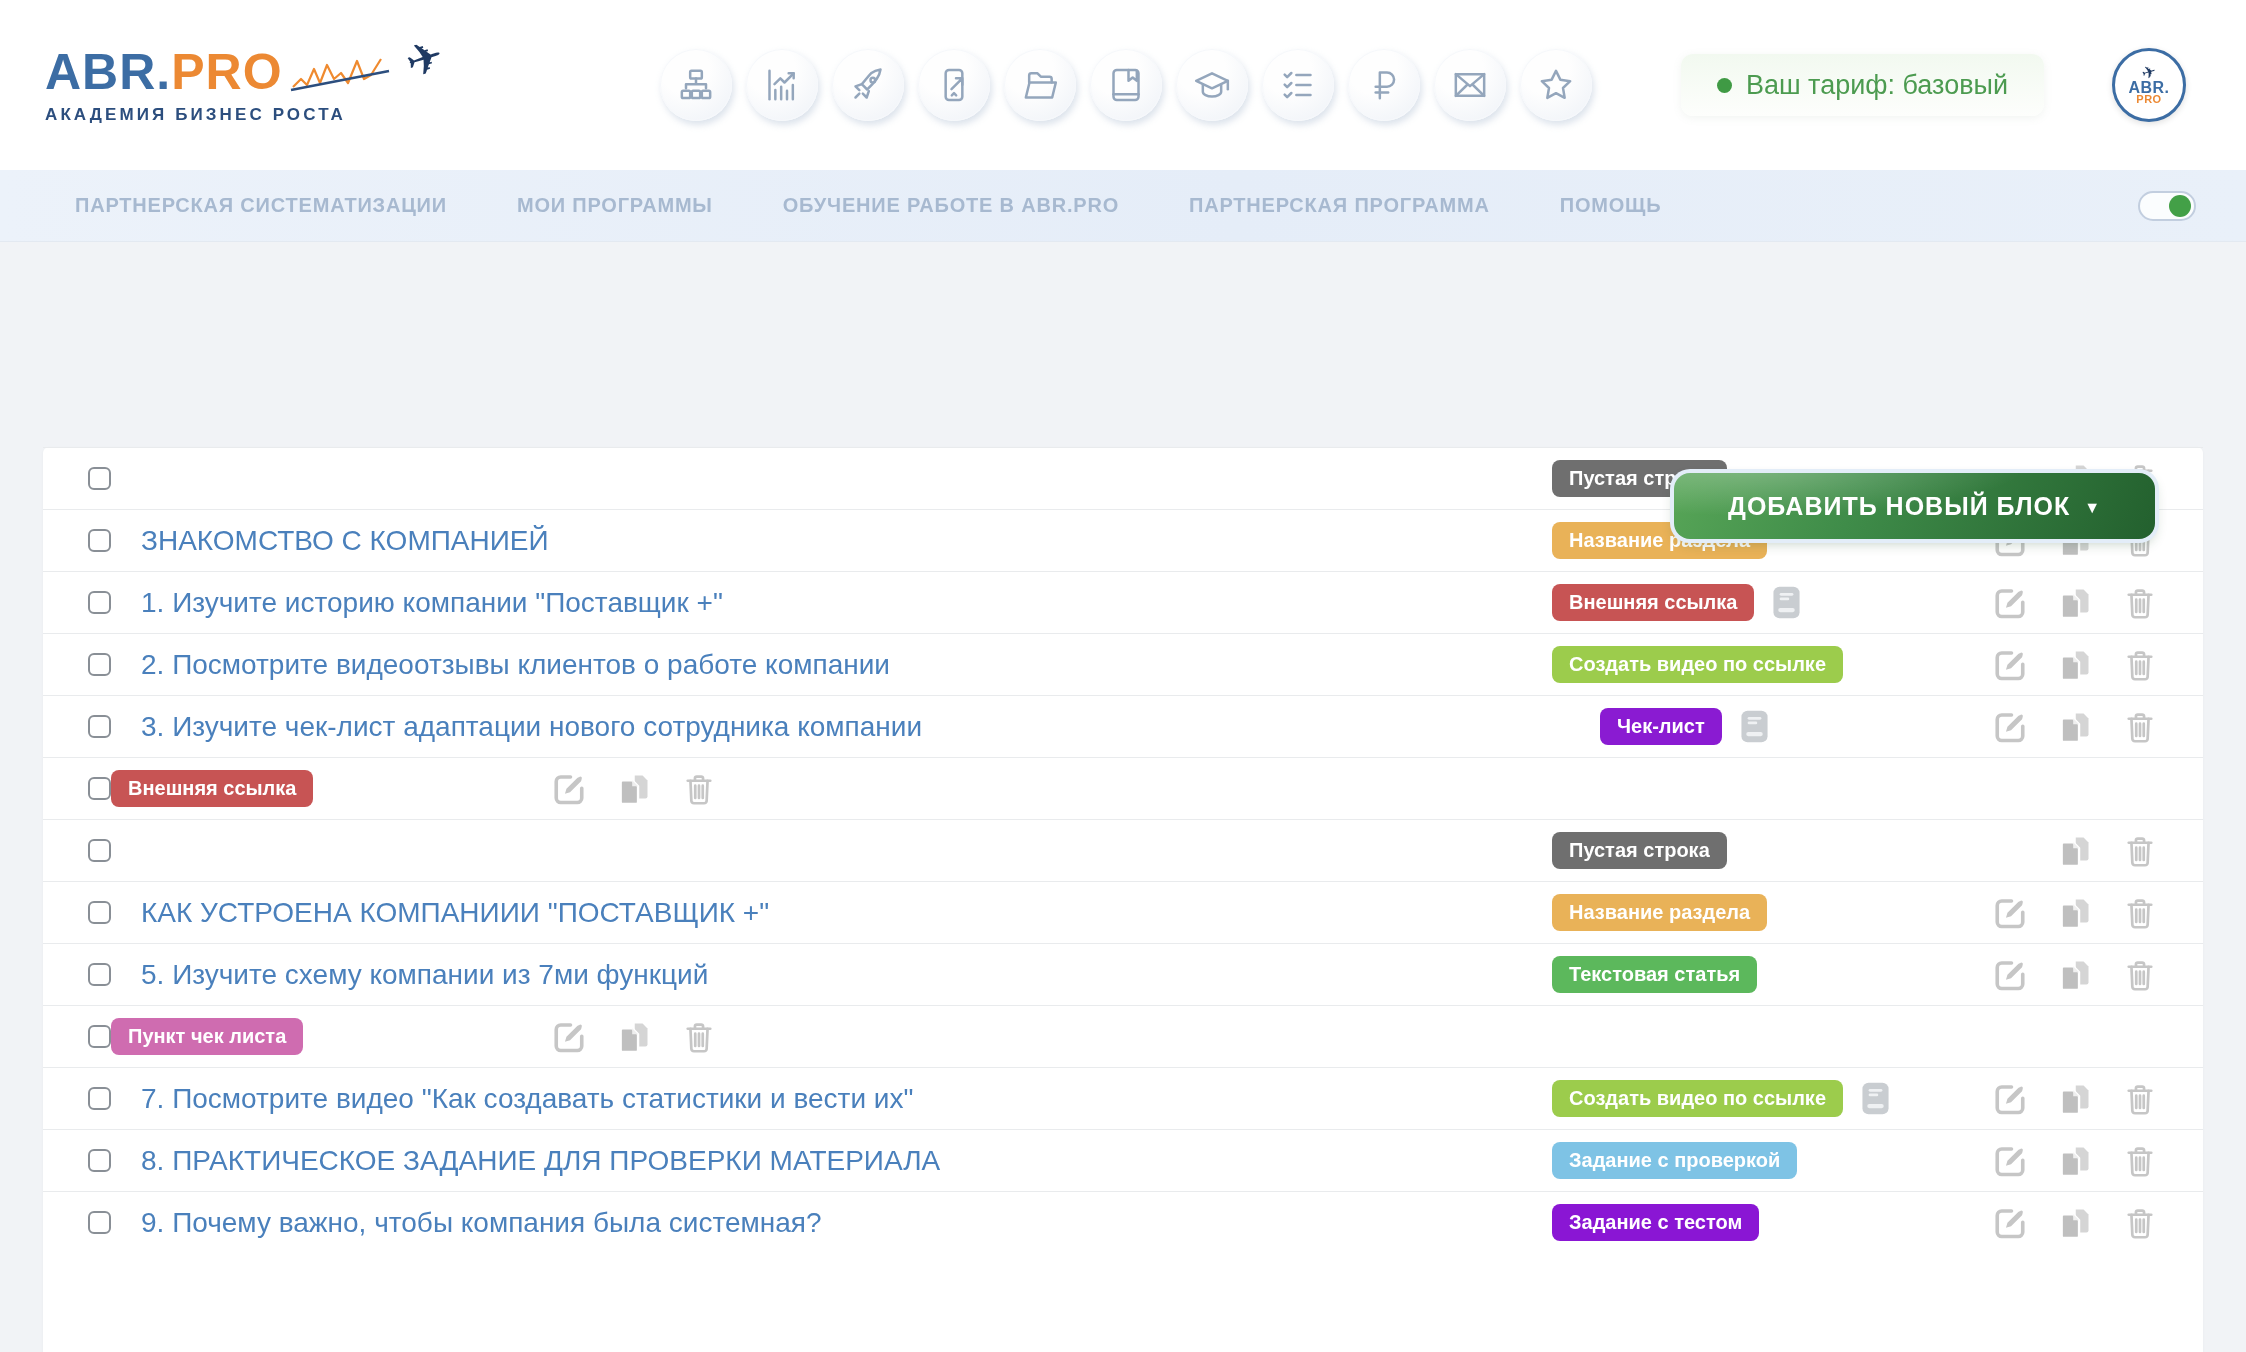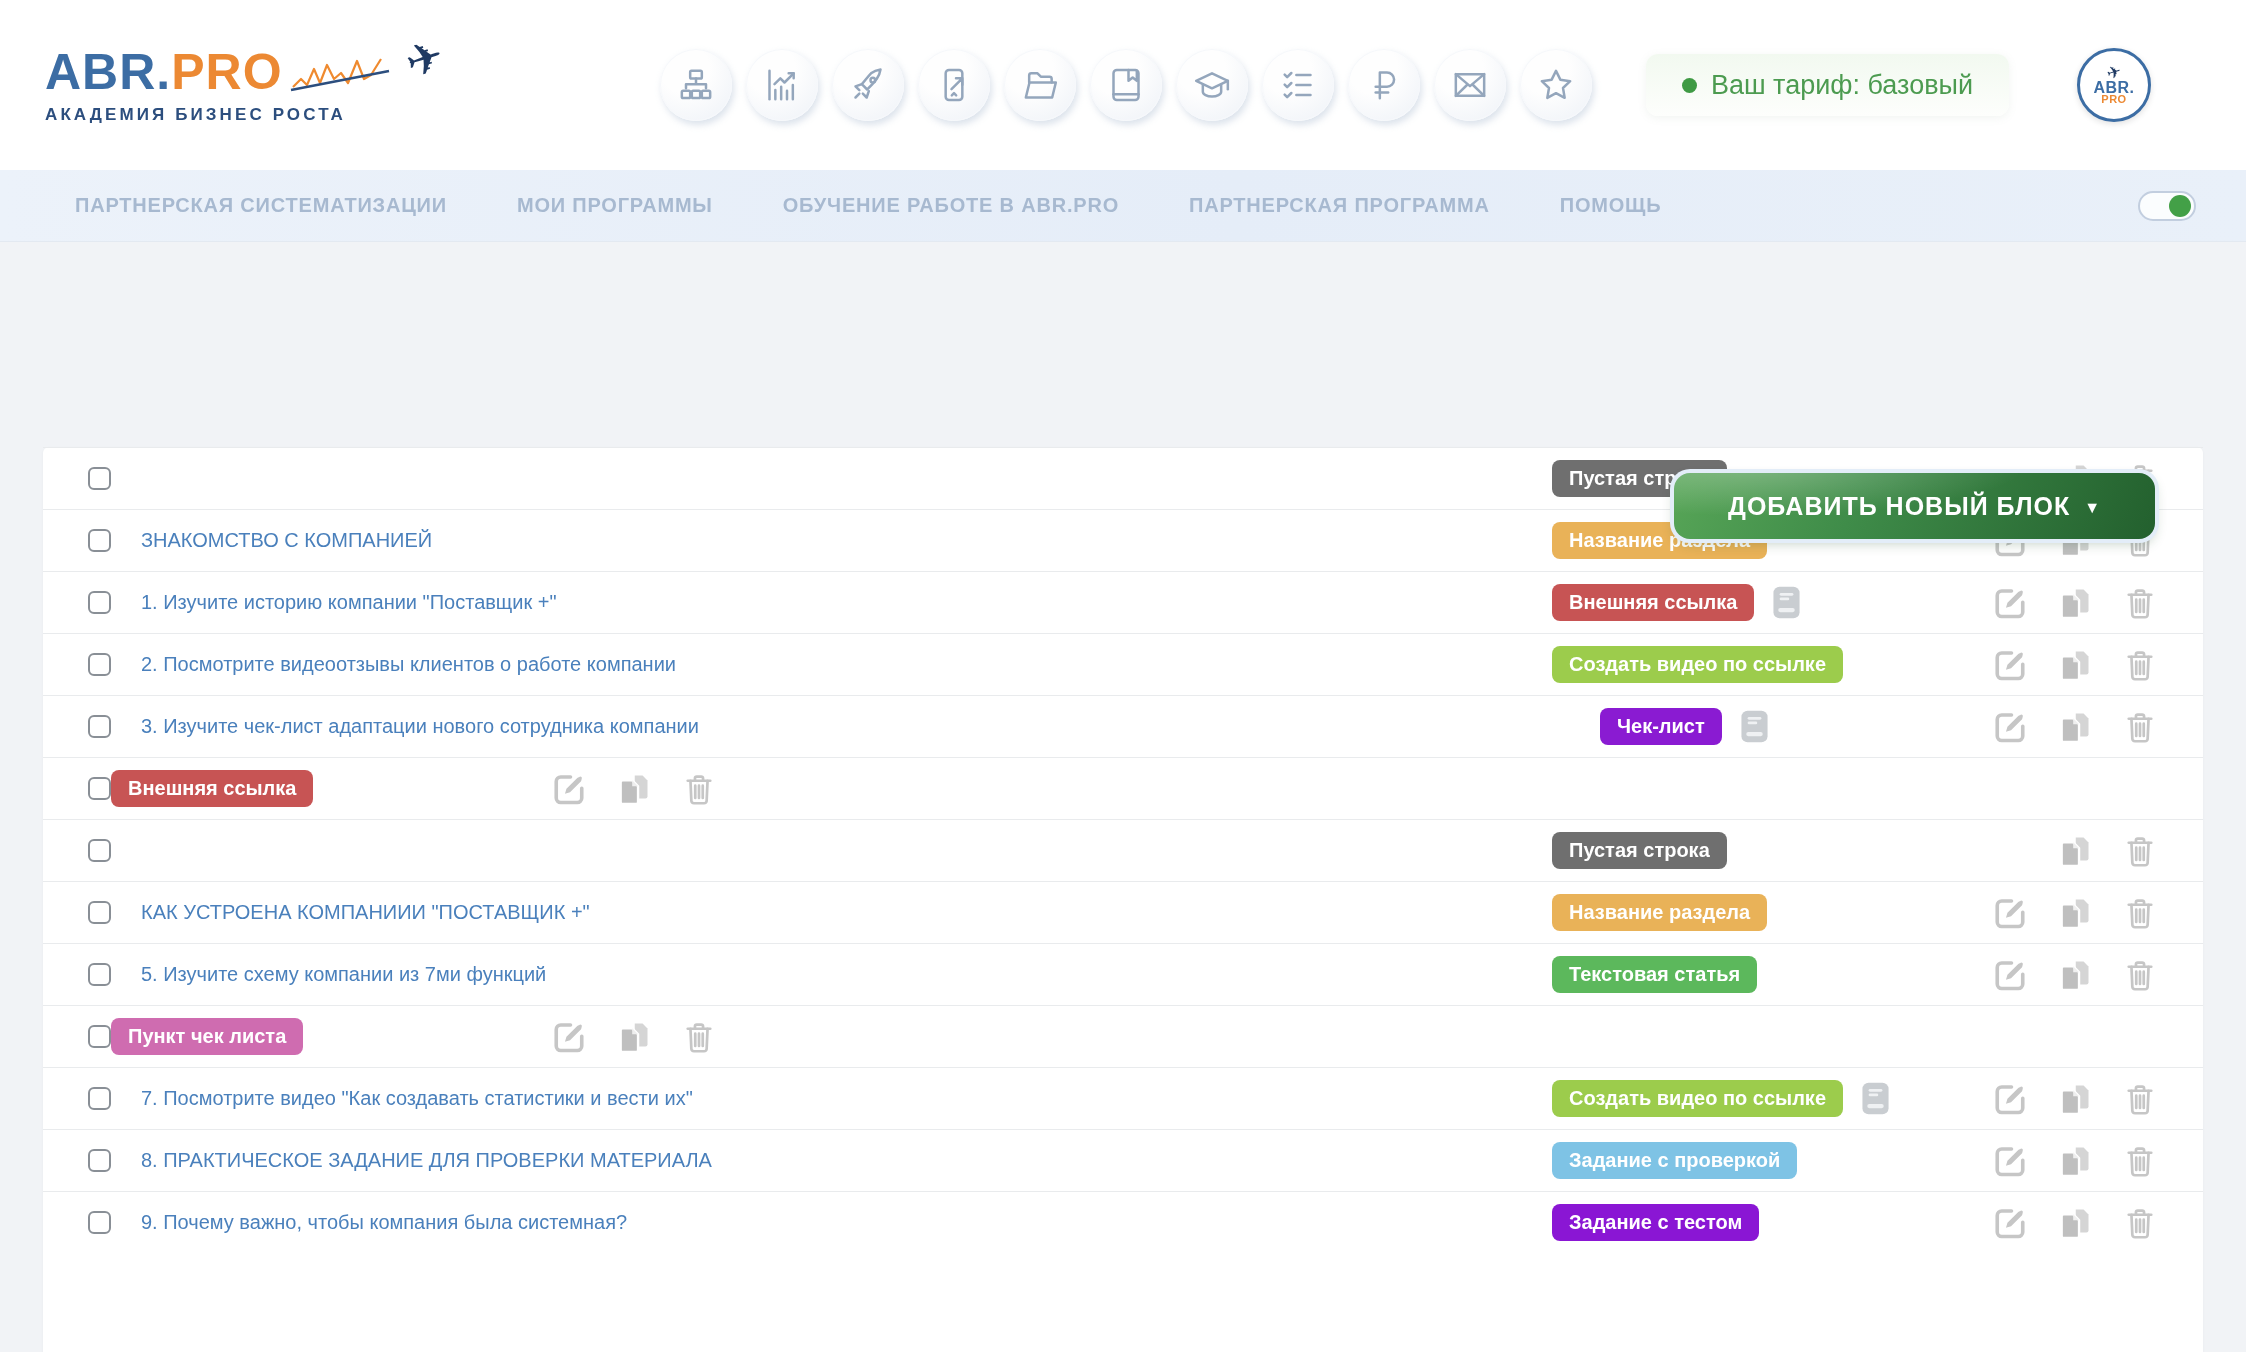--- a/index.html
+++ b/index.html
@@ -7,21 +7,21 @@
   body {
     font-family:"Liberation Sans","DejaVu Sans",sans-serif;
     background:#f1f3f6;
     -webkit-font-smoothing:antialiased;
   }
 
   
   .header {
     height:170px; background:#ffffff;
     display:flex; align-items:center;
-    padding:0 95px 0 45px;
+    padding:0 60px 0 45px;
   }
   .logo { display:flex; flex-direction:column; cursor:pointer; width:405px; flex:none; }
   .logo-top { display:flex; align-items:flex-end; }
   .logo-abr { font-size:50px; font-weight:800; color:#3c6da4; letter-spacing:1px; line-height:1; }
   .logo-pro { font-size:50px; font-weight:800; color:#ec8933; letter-spacing:1px; line-height:1; }
   .logo-art { position:relative; width:150px; height:52px; margin-left:6px; }
   .logo-plane { position:absolute; right:-4px; top:-12px; font-size:44px; color:#1f3a63; transform:rotate(-18deg); }
   .logo-sub { font-size:17px; font-weight:700; color:#2c4e7e; letter-spacing:3.1px; margin-top:8px; white-space:nowrap; }
 
   .toolbar { display:flex; gap:14px; margin-left:210px; flex:none; }
@@ -99,21 +99,21 @@
     height:62px; display:flex; align-items:center;
     padding:0 45px; border-top:1px solid #e9ebed;
   }
   .row-check {
     appearance:none; -webkit-appearance:none;
     width:23px; height:23px; flex:none; cursor:pointer;
     border:2.5px solid #898f96; border-radius:6px; background:#fff;
   }
   .row-title {
     margin-left:30px; flex:1; overflow:hidden; white-space:nowrap;
-    font-size:20px; color:#4a80bc; text-decoration:none; cursor:pointer;
+    font-size:28px; color:#4a80bc; text-decoration:none; cursor:pointer;
   }
   .badge-cell { width:440px; flex:none; display:flex; align-items:center; gap:18px; }
   .badge {
     display:inline-block; padding:7px 17px; border-radius:8px;
     font-size:20px; font-weight:700; color:#fff; white-space:nowrap;
   }
   .book-ic { width:29px; height:33px; flex:none; }
   .actions { width:166px; flex:none; display:flex; align-items:center; justify-content:flex-end; gap:29px; }
   .act-btn { width:36px; height:36px; border:none; background:none; padding:0; cursor:pointer; }
   .act-btn svg { width:36px; height:36px; display:block; }

